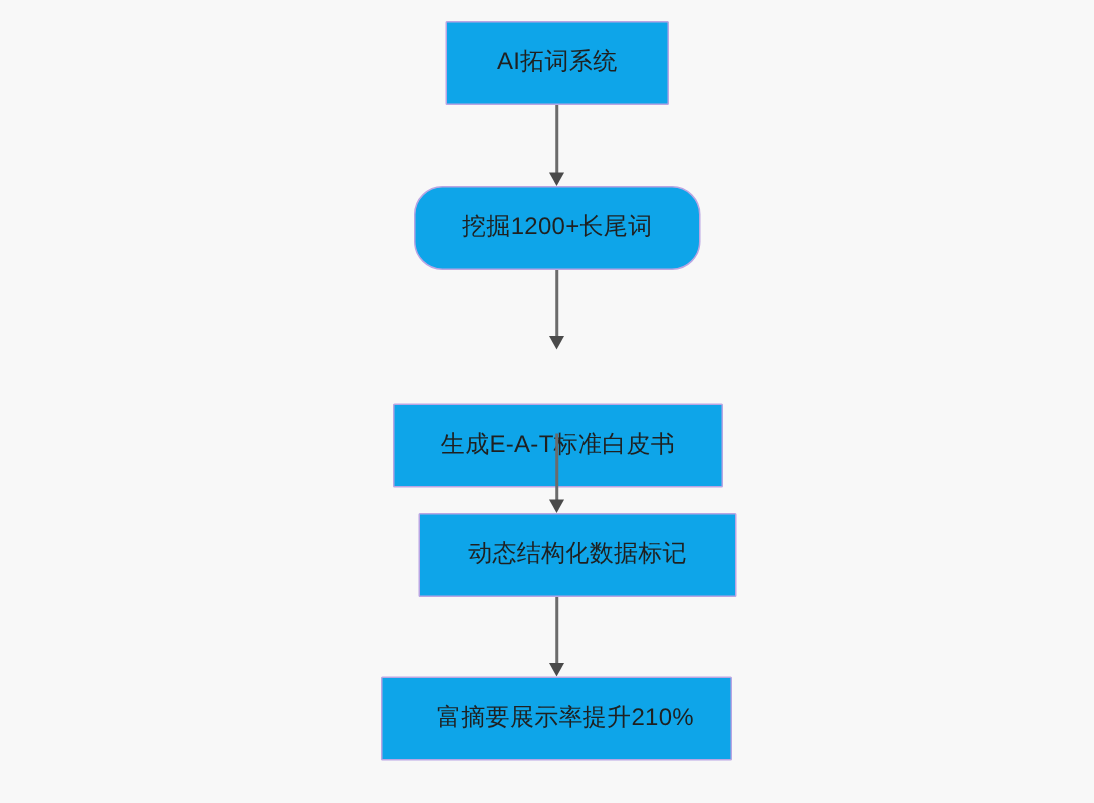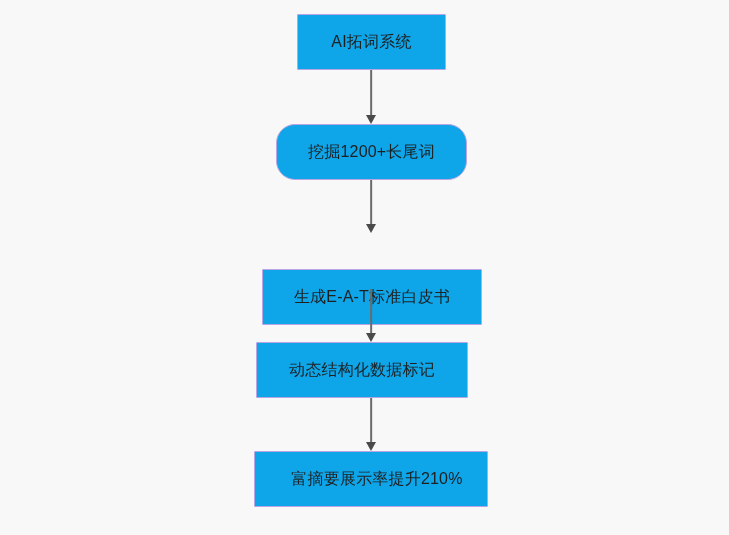--- a/index.html
+++ b/index.html
@@ -88,21 +88,21 @@
 
   <div class="node" id="node-n3" style="left: 262px; top: 233px; width: 220px; margin-top: 36px;">
     <span class="node-label">生成E-A-T标准白皮书</span>
   </div>
 
   <div class="edge" id="edge-e3" style="left: 371px; top: 289px; height: 53px;">
     <div class="edge-line" style="height: 45px;"></div>
     <div class="edge-head" style="top: 44px;"></div>
   </div>
 
-  <div class="node" id="node-n4" style="left: 256px; top: 342px; width: 212px;">
+  <div class="node" id="node-n4" style="left: 279px; top: 342px; width: 212px;">
     <span class="node-label">动态结构化数据标记</span>
   </div>
 
   <div class="edge" id="edge-e4" style="left: 371px; top: 398px; height: 53px;">
     <div class="edge-line" style="height: 45px;"></div>
     <div class="edge-head" style="top: 44px;"></div>
   </div>
 
   <div class="node" id="node-n5" style="left: 254px; top: 451px; width: 234px; padding-left: 12px;">
     <span class="node-label">富摘要展示率提升210%</span>

